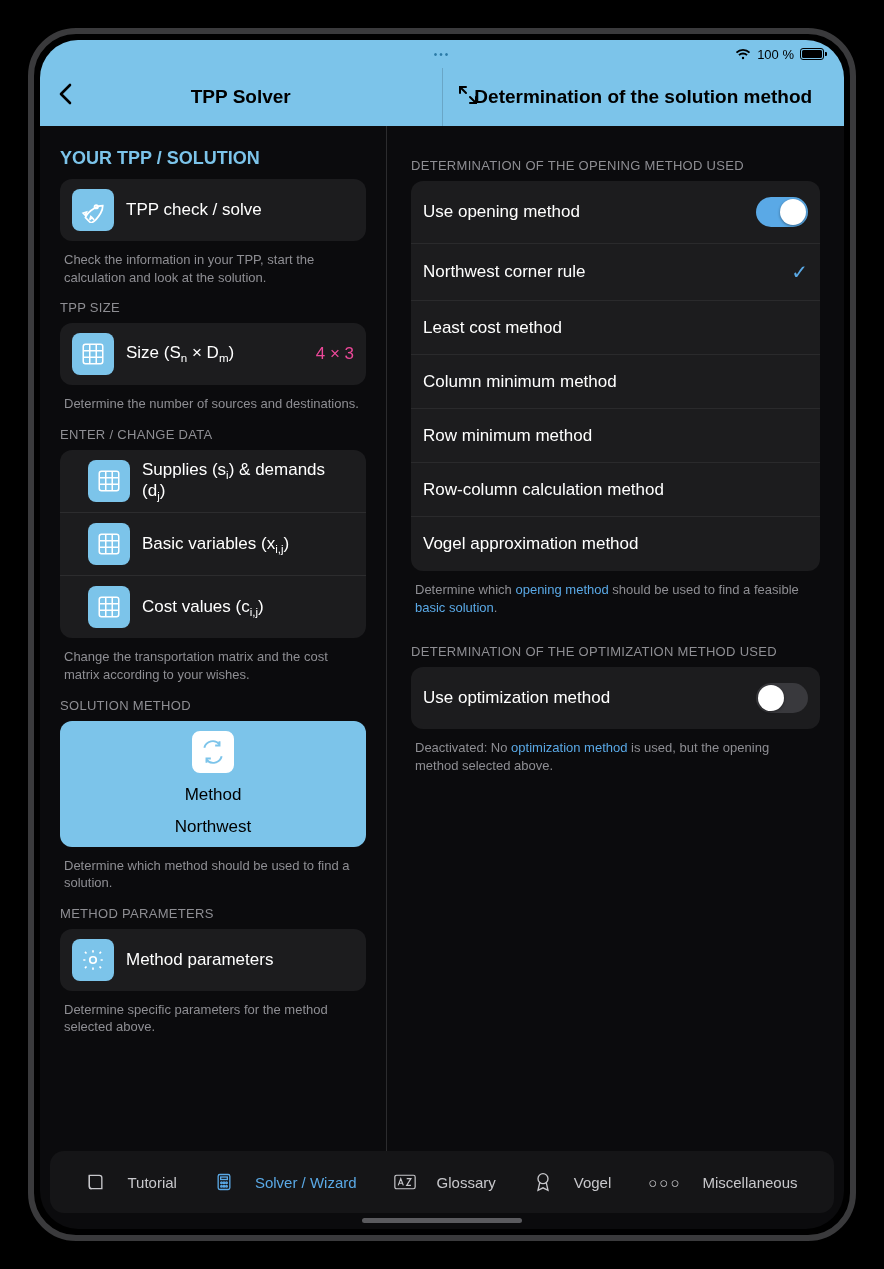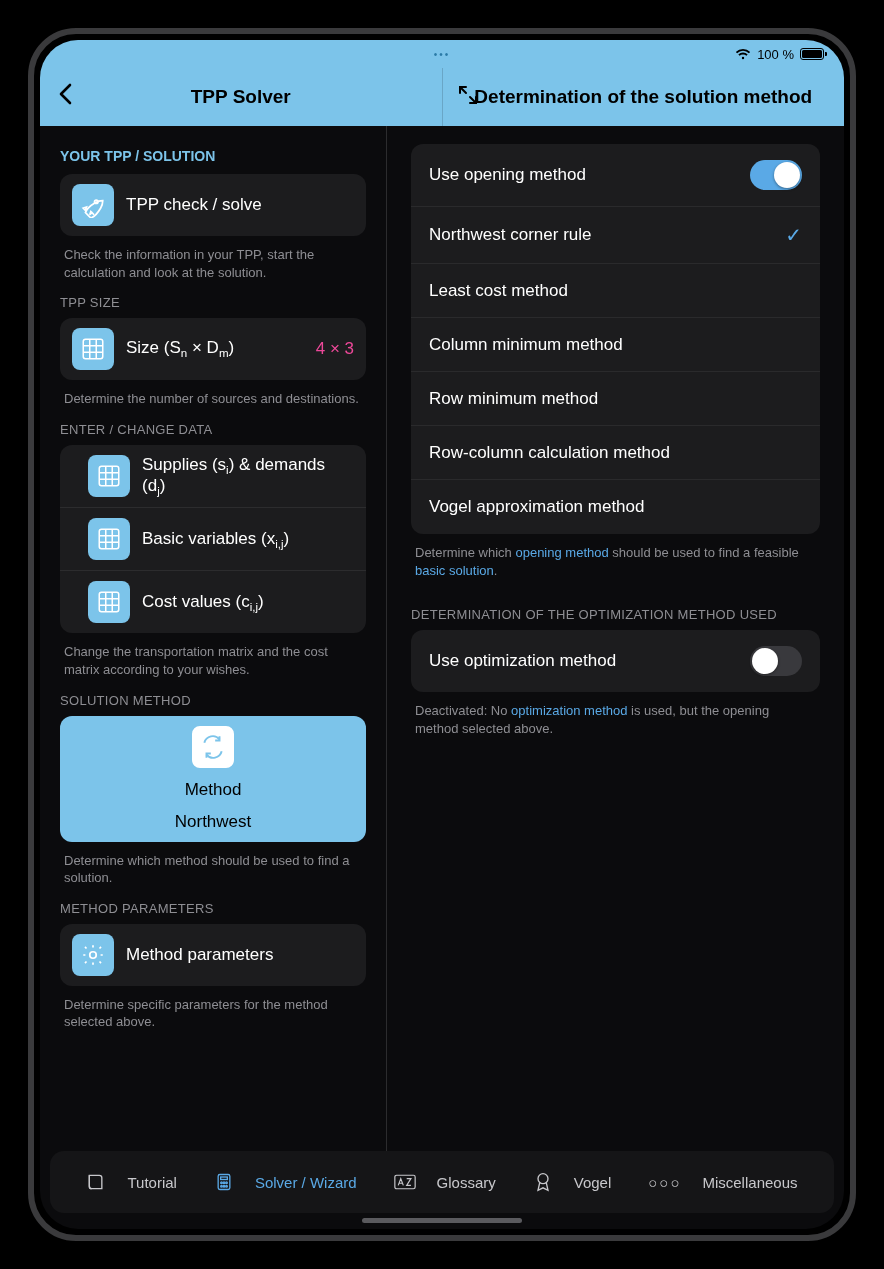--- a/index.html
+++ b/index.html
@@ -68,21 +68,21 @@
     padding: 18px 20px 18px 20px;
     overflow: hidden;
   }
   .pane-right {
     flex: 1;
     padding: 18px 24px;
     overflow: hidden;
   }
 
   .section-heading { font-size: 13px; letter-spacing: .3px; color: #8e8e93; text-transform: uppercase; margin: 14px 0 8px; font-weight: 400; }
-  .section-heading.accent { color: #7cc4ea; font-size: 14px; font-weight: 600; text-transform: none; letter-spacing: 0; margin-top: 4px; margin-bottom: 10px; }
+  .section-heading.accent { color: #7cc4ea; font-size: 18px; font-weight: 600; text-transform: none; letter-spacing: 0; margin-top: 4px; margin-bottom: 10px; }
 
   .card, .card-group > .row {
     background: #1c1c1e;
     border-radius: 12px;
   }
   .card {
     padding: 10px 12px;
     display: flex;
     align-items: center;
     gap: 12px;
@@ -120,21 +120,21 @@
 
   sub { font-size: .68em; vertical-align: sub; }
 
   
   .list {
     background: #1c1c1e;
     border-radius: 12px;
     overflow: hidden;
   }
   .listrow {
-    padding: 16px 18px;
+    padding: 16px 12px;
     border-bottom: 1px solid #2a2a2c;
     display: flex; align-items: center; justify-content: space-between;
     font-size: 17px;
     min-height: 54px;
   }
   .listrow:last-child { border-bottom: none; }
 
   .check { color: #5aa9e6; font-size: 20px; }
 
   
@@ -294,20 +294,21 @@
                 <circle cx="12" cy="12" r="3"></circle>
                 <path d="M12 3v2M12 19v2M4.6 4.6l1.4 1.4M18 18l1.4 1.4M3 12h2M19 12h2M4.6 19.4L6 18M18 6l1.4-1.4"></path>
               </svg>
           </div>
           <div class="row-label">Method parameters</div>
         </div>
         <div class="helper">Determine specific parameters for the method selected above.</div>
       </div>
 
       <div class="pane-right">
+        <div class="section-heading">DETERMINATION OF THE OPENING METHOD USED</div>
         <div class="list">
           <div class="listrow">
             <span>Use opening method</span>
             <span class="switch on">
                 <span class="knob"></span>
               </span>
           </div>
           <div class="listrow">
             <span>Northwest corner rule</span>
             <span class="check">✓</span>

